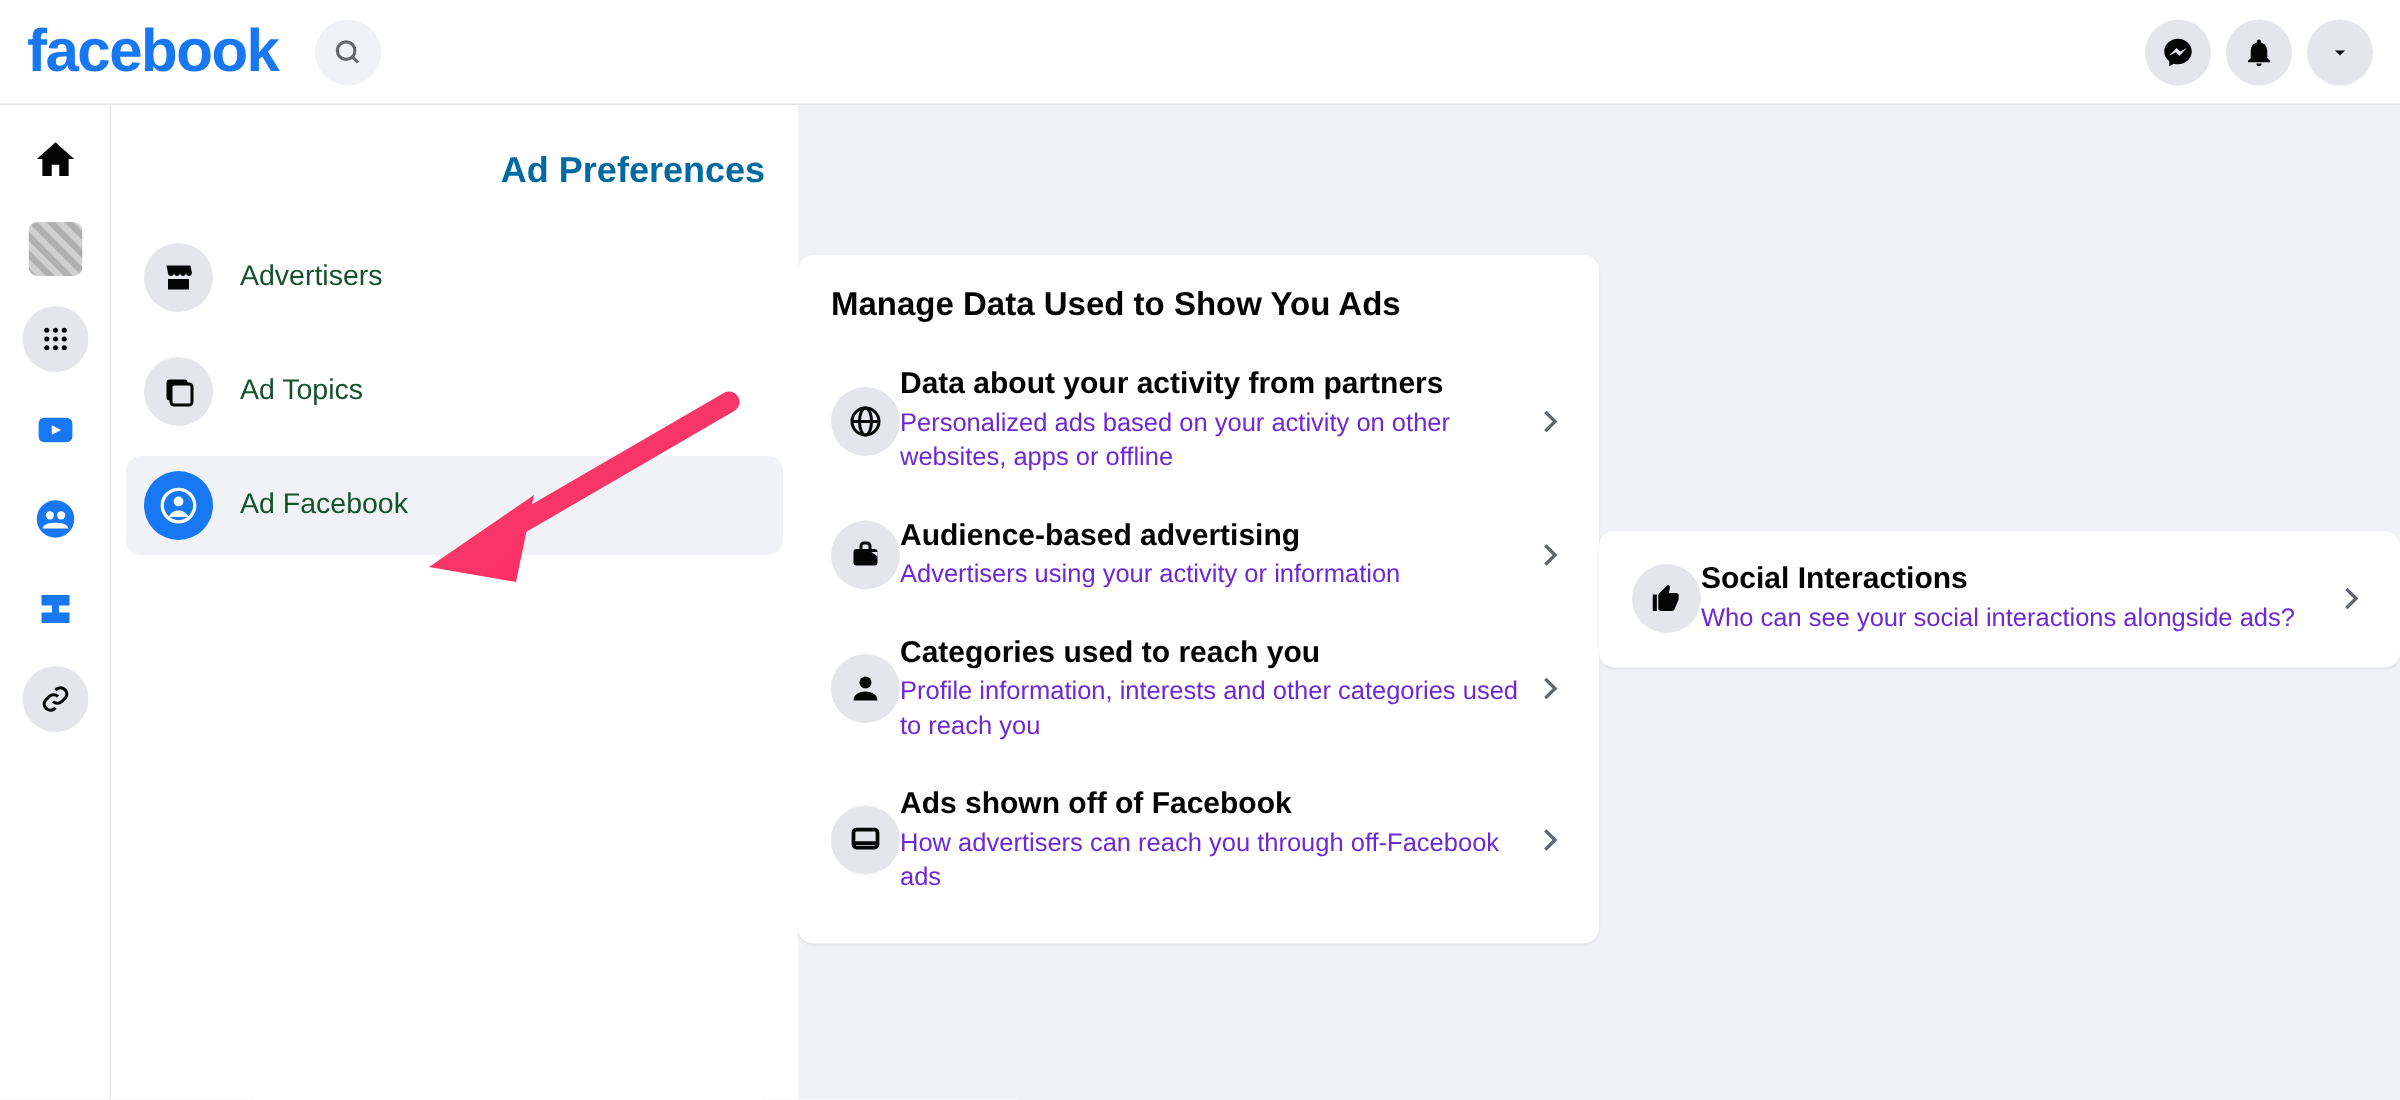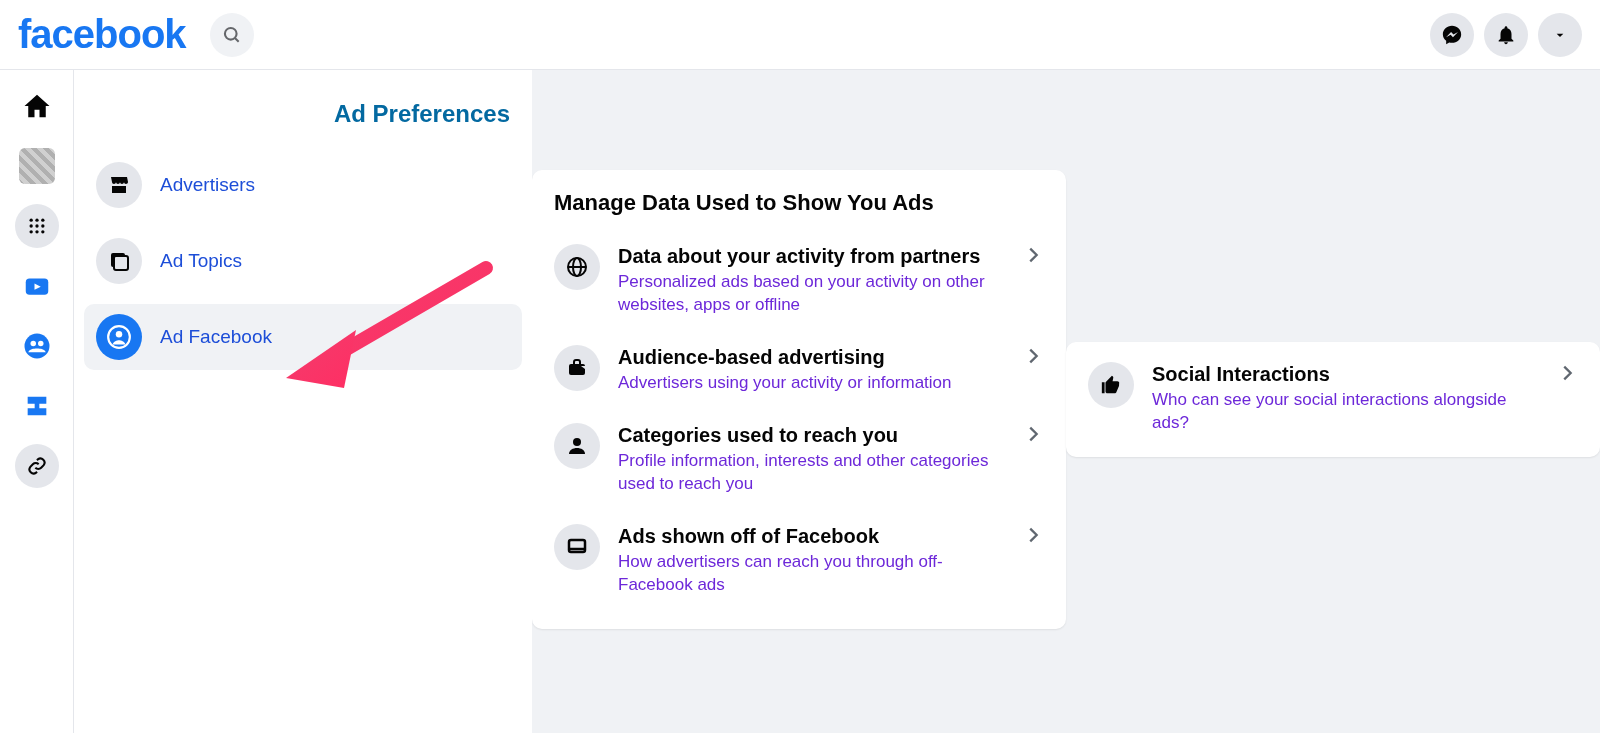--- a/index.html
+++ b/index.html
@@ -86,21 +86,21 @@
     }
     .pref-list { display: flex; flex-direction: column; gap: 10px; }
     .pref-item {
       display: flex; align-items: center; gap: 18px;
       height: 66px;
       padding: 0 12px;
       border-radius: 10px;
       cursor: pointer;
       font-size: 19px;
       font-weight: 500;
-      color: #1d4ed8;
+      color: #14532d;
     }
     .pref-item.active { background: #f0f2f5; }
     .pref-icon {
       width: 46px; height: 46px; border-radius: 50%;
       background: #e4e6eb;
       display: flex; align-items: center; justify-content: center;
     }
     .pref-item.active .pref-icon { background: #1877f2; }
     .pref-item.active .pref-icon svg { fill: #ffffff !important; }
 
@@ -122,22 +122,21 @@
       margin-bottom: 26px;
     }
     .card-title {
       font-size: 22px;
       font-weight: 800;
       color: #050505;
       padding: 20px 22px 14px 22px;
     }
     .row {
       display: flex;
-      align-items: flex-start;
-      gap: 18px;
+      align-items: center;
       padding: 14px 22px;
       cursor: pointer;
     }
     .row-icon {
       width: 46px; height: 46px; border-radius: 50%;
       background: #e4e6eb;
       display: flex; align-items: center; justify-content: center;
       flex-shrink: 0;
     }
     .row-body { flex: 1; }

